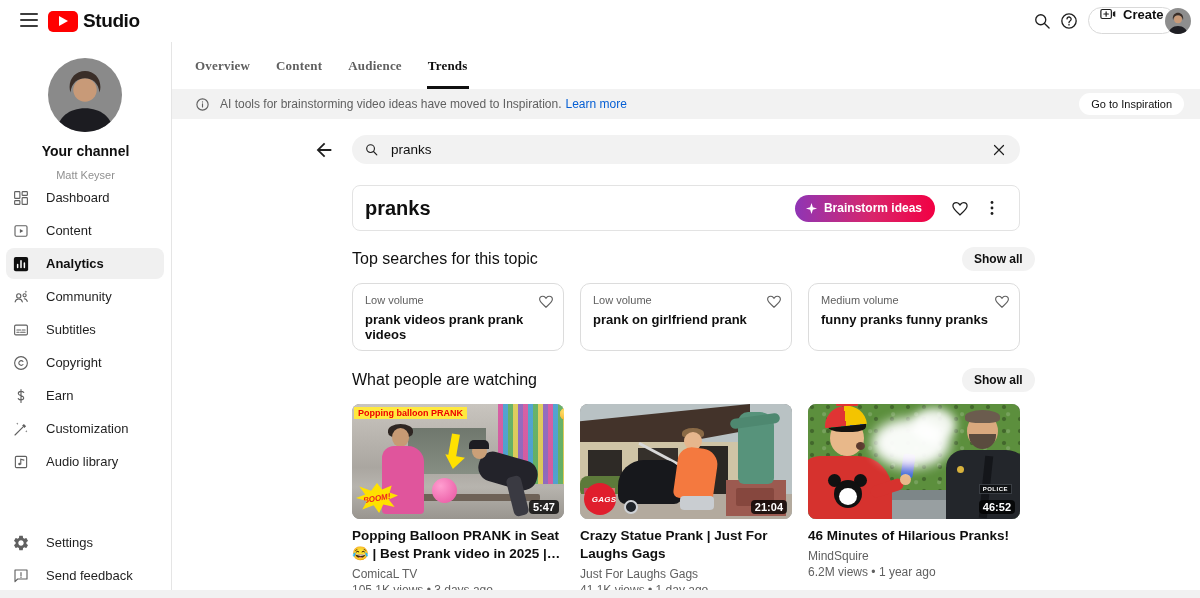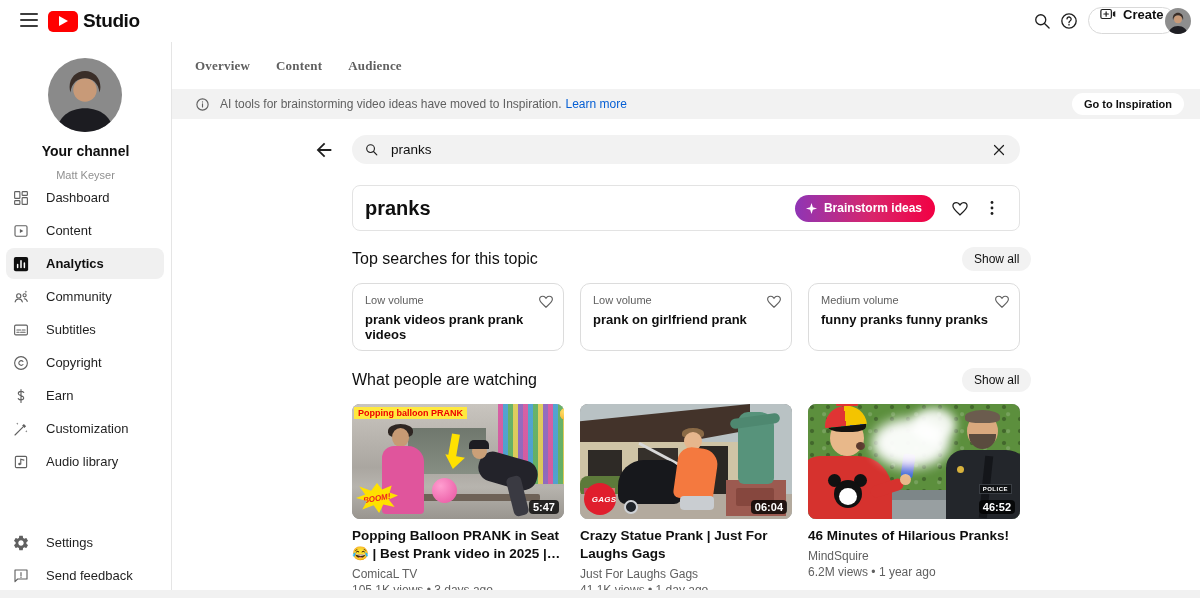--- a/index.html
+++ b/index.html
@@ -39,42 +39,42 @@
   .tabs { position:absolute; left:172px; top:42px; right:0; height:47px; background:#fff; display:flex; align-items:stretch; padding-left:10px; }
   .tab { position:relative; display:flex; align-items:center; padding:0 13px; font-size:13px; font-weight:600; color:#606060; cursor:pointer; letter-spacing:.2px;font-family:Liberation Serif, serif; }
   .tab.active { color:#0f0f0f; }
   .tab.active::after { content:''; position:absolute; left:12px; right:12px; bottom:0; height:3px; background:#0f0f0f; }
 
   
   .banner { position:absolute; left:172px; top:89px; right:0; height:30px; background:#f2f2f2; display:flex; align-items:center; padding:0 16px 0 23px; font-size:12px; color:#606060; }
   .banner .info-i { width:15px; height:15px; margin-right:10px; flex:0 0 15px; }
   .banner a { color:#065fd4; text-decoration:none; margin-left:4px; cursor:pointer; }
   .banner .spacer { flex:1; }
-  .banner-btn { background:#fff; border:none; border-radius:12px; height:22px; padding:0 12px; font-size:11px; font-weight:700; color:#0f0f0f; font-family:inherit; cursor:pointer; }
+  .banner-btn { background:#fff; border:none; border-radius:12px; height:22px; padding:0 12px; font-size:11px; font-weight:400; color:#0f0f0f; font-family:inherit; cursor:pointer; }
 
   
   .content { position:absolute; left:172px; top:119px; right:0; bottom:8px; background:#fff; }
   .back-arrow { position:absolute; left:141px; top:20px; width:22px; height:22px; cursor:pointer; }
   .search-pill { position:absolute; left:180px; top:16px; width:668px; height:29px; background:#f2f2f2; border-radius:15px; display:flex; align-items:center; padding:0 12px; gap:12px; }
   .search-pill svg.mag { width:15px; height:15px; flex:0 0 15px; }
   .search-input { flex:1; border:none; background:transparent; outline:none; font-size:13.5px; font-family:inherit; color:#0f0f0f; }
   .search-clear { width:18px; height:18px; cursor:pointer; flex:0 0 18px; }
 
   .results-card { position:absolute; left:180px; top:66px; width:668px; height:46px; background:#fff; border:1px solid #e3e3e3; border-radius:8px; display:flex; align-items:center; padding:0 14px 0 12px; }
   .results-title { font-size:20px; font-weight:700; }
   .results-card .spacer { flex:1; }
   .brainstorm-btn { height:27px; border:none; border-radius:14px; padding:0 13px 0 10px; display:flex; align-items:center; gap:6px; color:#fff; font-size:12px; font-weight:600; font-family:inherit; cursor:pointer; background:linear-gradient(90deg,#8f35b5 0%, #d9256b 55%, #f20043 100%); }
   .brainstorm-btn svg { width:13px; height:13px; }
   .icon-btn { width:26px; height:26px; display:flex; align-items:center; justify-content:center; cursor:pointer; }
   .icon-btn svg { width:20px; height:20px; }
   .results-card .icon-btn.heart { margin-left:12px; }
   .results-card .icon-btn.dots { margin-left:6px; }
 
   .section-head { position:absolute; font-size:16px; font-weight:400; color:#0f0f0f; }
-  .pill-gray { position:absolute; height:24px; background:#f2f2f2; border:none; border-radius:14px; padding:0 12px; font-size:12px; font-weight:400; color:#0f0f0f; font-family:inherit; cursor:pointer; }
+  .pill-gray { position:absolute; height:24px; background:#f2f2f2; border:none; border-radius:14px; padding:0 12px; font-size:12px; font-weight:700; color:#0f0f0f; font-family:inherit; cursor:pointer; }
 
   .cards-row { position:absolute; left:180px; top:164px; width:668px; display:flex; gap:16px; }
   .topic-card { width:212px; height:68px; border:1px solid #dcdcdc; border-radius:10px; background:#fff; padding:10px 10px 10px 12px; position:relative; cursor:pointer; }
   .topic-volume { font-size:11px; color:#606060; }
   .topic-query { font-size:13px; font-weight:600; margin-top:6px; }
   .topic-card .card-heart { position:absolute; right:8px; top:8px; width:18px; height:18px; cursor:pointer; }
 
   .videos-row { position:absolute; left:180px; top:285px; width:668px; display:flex; gap:16px; }
   .video-col { width:212px; cursor:pointer; }
   .thumb { position:relative; width:212px; height:115px; border-radius:8px; overflow:hidden; background:#888; }
@@ -328,20 +328,21 @@
           </span>
         <span>Send feedback</span>
       </div>
     </div>
   </div>
 
   <div class="tabs">
     <div class="tab">Overview</div>
     <div class="tab">Content</div>
     <div class="tab">Audience</div>
+    <div class="tab active">Trends</div>
   </div>
 
   <div class="banner">
     <svg class="info-i" viewBox="0 0 24 24" fill="none" stroke="#606060" stroke-width="1.8" stroke-linecap="round">
         <circle cx="12" cy="12" r="9"></circle>
         <path d="M12 11v5"></path>
         <circle cx="12" cy="7.8" r="1" fill="#606060" stroke="none"></circle>
       </svg>
     <span>AI tools for brainstorming video ideas have moved to Inspiration.</span>
     <a>Learn more</a>
@@ -471,21 +472,21 @@
           <div class="t2-s-frame"></div>
             <div class="t2-stroller"></div>
             <div class="t2-wheel"></div>
           <div class="t2-w2hair"></div>
             <div class="t2-w2head"></div>
             <div class="t2-woman"></div>
             <div class="t2-shorts"></div>
           <div class="t2-gags">
               <span>GAGS</span>
             </div>
-          <div class="dur">06:04</div>
+          <div class="dur">21:04</div>
         </div>
         <div class="video-title">Crazy Statue Prank | Just For Laughs Gags</div>
         <div class="video-channel">Just For Laughs Gags</div>
         <div class="video-meta">41.1K views • 1 day ago</div>
       </div>
 
       <div class="video-col">
         <div class="thumb">
           <div class="t3-bg"></div>
             <div class="t3-wall"></div>

